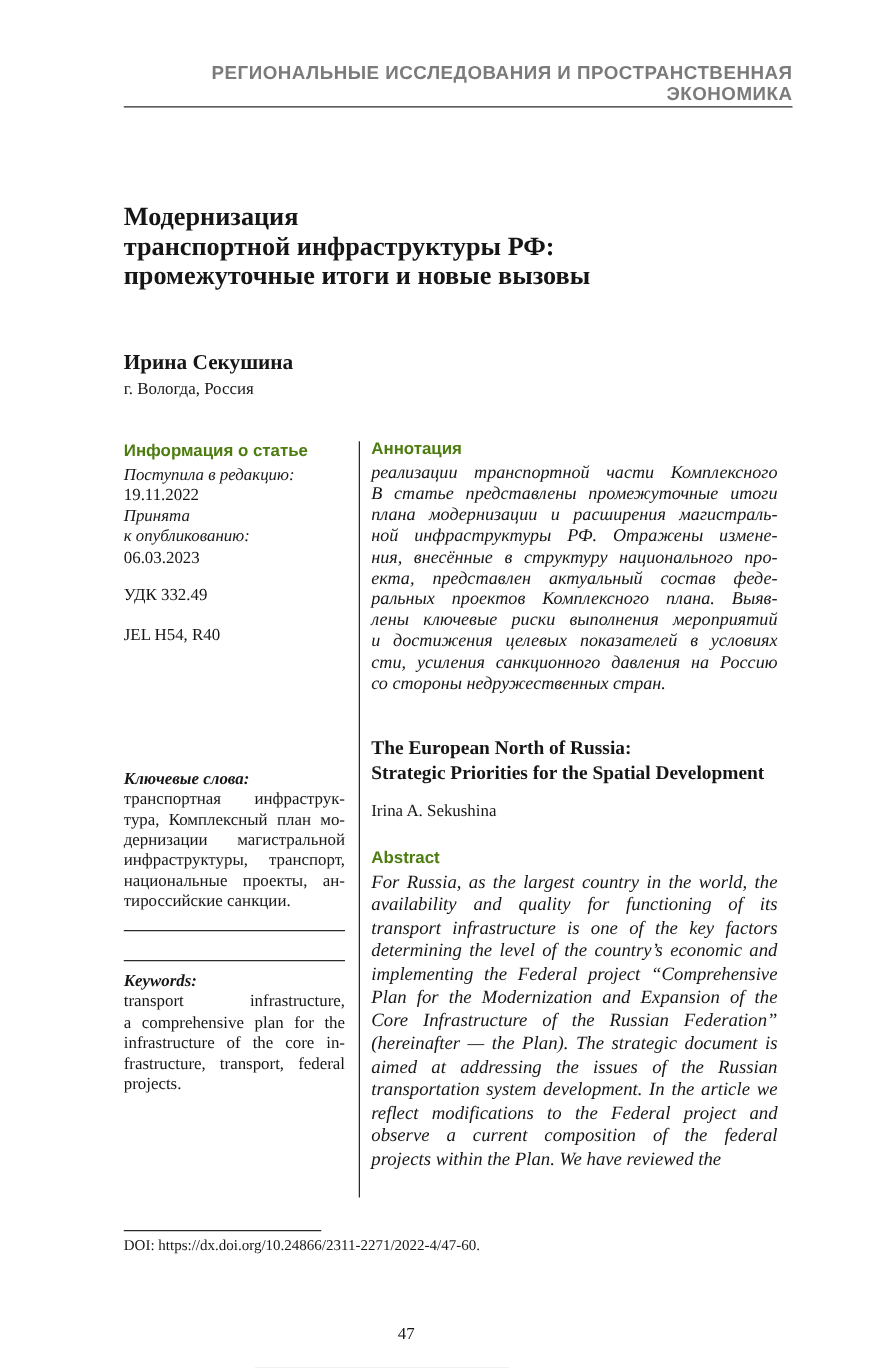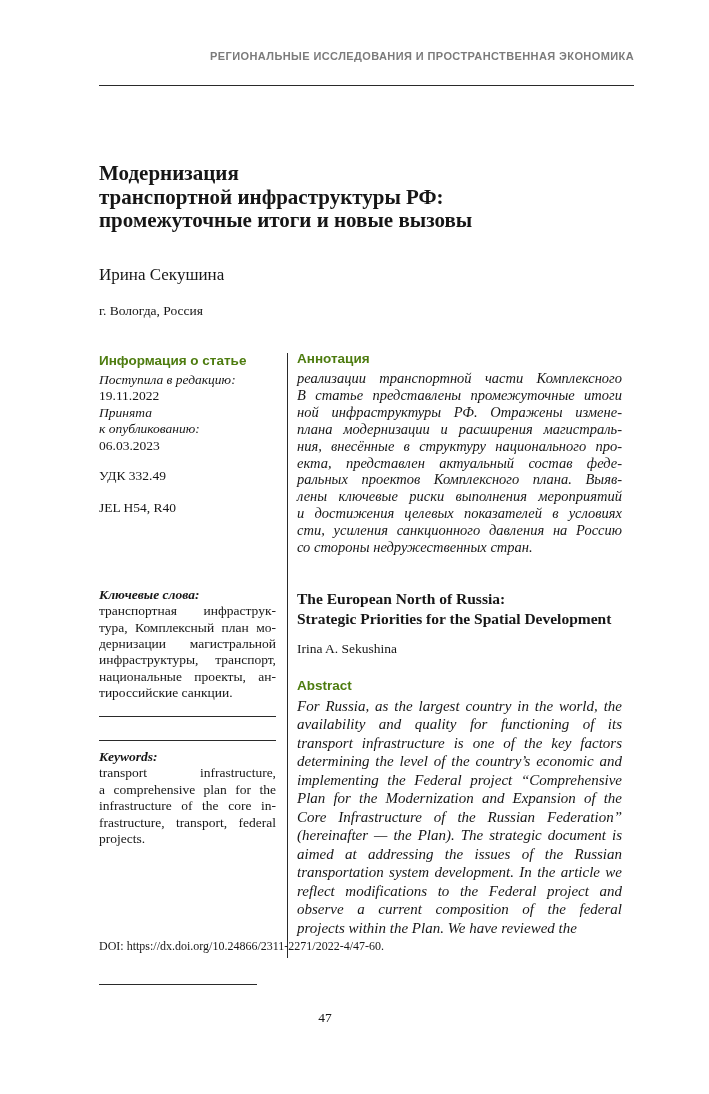--- a/index.html
+++ b/index.html
@@ -6,60 +6,60 @@
   .page {
     position:relative; width:709px; height:1094px; margin:0 auto;
     background:#ffffff; color:#161616; overflow:hidden;
     font-family:"Liberation Serif", serif;
   }
   
   .journal-header {
     position:absolute; left:99px; top:50px; width:535px;
     text-align:right; padding:0;
     font-family:"Liberation Sans", sans-serif; font-weight:bold;
-    font-size:11px; letter-spacing:0.4px; color:#7b7b7b;
+    font-size:15px; letter-spacing:0.4px; color:#7b7b7b;
   }
   .header-rule { position:absolute; left:99px; top:85px; width:535px; height:1.4px; background:#2a2a2a; }
 
   
   .title { position:absolute; left:99px; top:162px; width:523px;
     font-size:21px; font-weight:bold; line-height:23.5px; }
-  .author-ru { position:absolute; left:99px; top:265px; font-size:17px; font-weight:normal; }
+  .author-ru { position:absolute; left:99px; top:280px; font-size:17px; font-weight:bold; }
   .affiliation { position:absolute; left:99px; top:301px; font-size:13.5px; line-height:19px; }
 
   
   .left-col { position:absolute; left:99px; top:352px; width:177px;
     font-size:13.5px; line-height:16.4px; }
   .col-divider { position:absolute; left:287px; top:353px; width:1.3px; height:605px; background:#2a2a2a; }
   .right-col { position:absolute; left:297px; top:350px; width:325px; font-size:13.5px; }
 
   .col-heading { font-family:"Liberation Sans", sans-serif; font-weight:bold;
     font-size:13.5px; line-height:17px; margin-bottom:3px; color:#4d7c0f; }
   .it { font-style:italic; }
   .udk { margin-top:14px; }
   .jel { margin-top:16px; }
-  .kw-label { margin-top:70px; font-weight:bold; font-style:italic; }
+  .kw-label { margin-top:98px; font-weight:bold; font-style:italic; }
   .hr1 { height:1.2px; background:#2a2a2a; margin-top:14px; }
   .hr2 { height:1.2px; background:#2a2a2a; margin-top:23px; }
   .kw-label-en { margin-top:8px; font-weight:bold; font-style:italic; }
 
   .lines > div { text-align:left; }
   .justified > div { text-align:justify; text-align-last:justify; }
   .justified > div:last-child { text-align-last:left; }
 
   .annotation-text { font-style:italic; font-size:14.5px; line-height:16.9px; }
   .en-title { margin-top:33px; font-weight:bold; font-size:15.5px; line-height:20.5px; }
   .author-en { margin-top:10px; font-size:13.5px; line-height:17px; }
   .abstract-heading { margin-top:20px; }
   .abstract-text { font-style:italic; font-size:15px; line-height:18.5px; }
 
   
   .doi-rule { position:absolute; left:99px; top:984px; width:158px; height:1px; background:#2a2a2a; }
-  .doi { position:absolute; left:99px; top:939px; font-size:12px; }
-  .page-num { position:absolute; left:0; top:1010px; width:650px; text-align:center; font-size:13.5px; }
+  .doi { position:absolute; left:99px; top:989px; font-size:12px; }
+  .page-num { position:absolute; left:0; top:1059px; width:650px; text-align:center; font-size:13.5px; }
 </style>
 </head>
 <body>
 
 <div class="page">
 
   <div class="journal-header">РЕГИОНАЛЬНЫЕ ИССЛЕДОВАНИЯ И ПРОСТРАНСТВЕННАЯ ЭКОНОМИКА</div>
   <div class="header-rule"></div>
 
   <div class="title lines">
@@ -102,22 +102,22 @@
       </div>
   </div>
 
   <div class="col-divider"></div>
 
   <div class="right-col">
     <div class="col-heading">Аннотация</div>
     <div class="annotation-text justified">
         <div>реализации транспортной части Комплексного</div>
         <div>В статье представлены промежуточные итоги</div>
+        <div>плана модернизации и расширения магистраль-</div>
         <div>ной инфраструктуры РФ. Отражены измене-</div>
-        <div>плана модернизации и расширения магистраль-</div>
         <div>ния, внесённые в структуру национального про-</div>
         <div>екта, представлен актуальный состав феде-</div>
         <div>ральных проектов Комплексного плана. Выяв-</div>
         <div>лены ключевые риски выполнения мероприятий</div>
         <div>и достижения целевых показателей в условиях</div>
         <div>сти, усиления санкционного давления на Россию</div>
         <div>со стороны недружественных стран.</div>
       </div>
     <div class="en-title lines">
         <div>The European North of Russia:</div>

